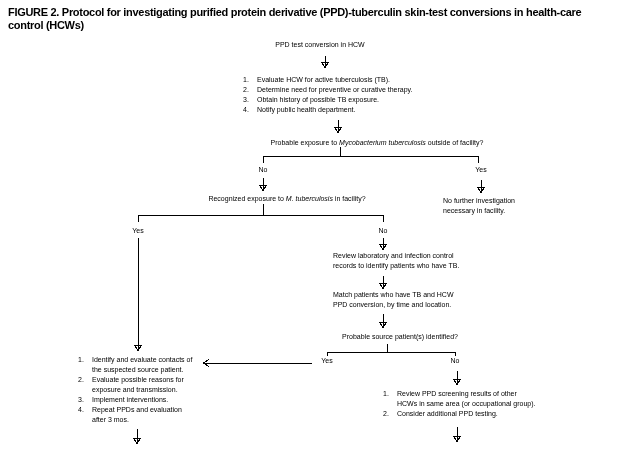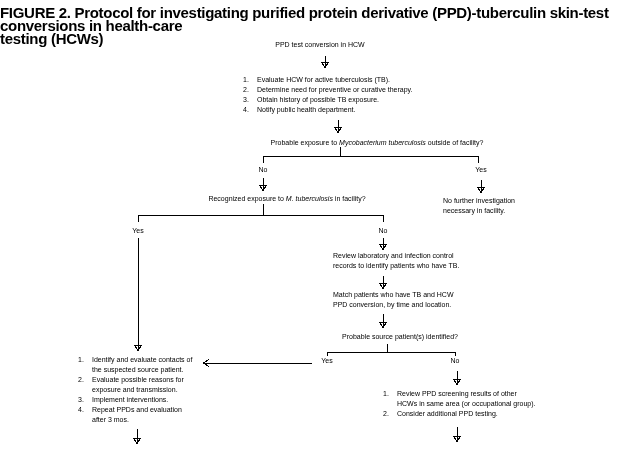--- a/index.html
+++ b/index.html
@@ -7,22 +7,22 @@
     position: relative;
     width: 641px;
     height: 449px;
     background: #ffffff;
     font-family: "Liberation Sans", sans-serif;
     color: #000;
     overflow: hidden;
   }
   .abs { position: absolute; }
   .title {
-    left: 0; top: 6px; width: 630px;
-    font-size: 15px; line-height: 13px;
+    left: 8px; top: 6px; width: 630px;
+    font-size: 11px; line-height: 13px;
     font-weight: bold; letter-spacing: -0.3px;
   }
   .title .line { display: block; }
   .txt { font-size: 7px; line-height: 10px; white-space: nowrap; }
   .center { transform: translateX(-50%); text-align: center; }
   .blk .line { display: block; }
   .ital { font-style: italic; }
   ol.steps {
     margin: 0; padding: 0; list-style: none; counter-reset: n;
     font-size: 7px; line-height: 10px;
@@ -88,21 +88,21 @@
     <g>
       <path d="M137,429 V444" marker-end="url(#ah)"></path>
     </g>
     <g>
       <path d="M457,427 V442" marker-end="url(#ah)"></path>
     </g>
   </svg>
 
   <div class="abs title blk">
     <span class="line">FIGURE 2. Protocol for investigating purified protein derivative (PPD)-tuberculin skin-test conversions in health-care</span>
-    <span class="line">testing (HCWs)</span>
+    <span class="line">control (HCWs)</span>
   </div>
 
   <div class="abs txt center" style="left:320px; top:40px;">PPD test conversion in HCW</div>
 
   <ol class="abs steps" style="left:243px; top:75px;">
     <li><span>Evaluate HCW for active tuberculosis (TB).</span></li>
     <li><span>Determine need for preventive or curative therapy.</span></li>
     <li><span>Obtain history of possible TB exposure.</span></li>
     <li><span>Notify public health department.</span></li>
   </ol>

